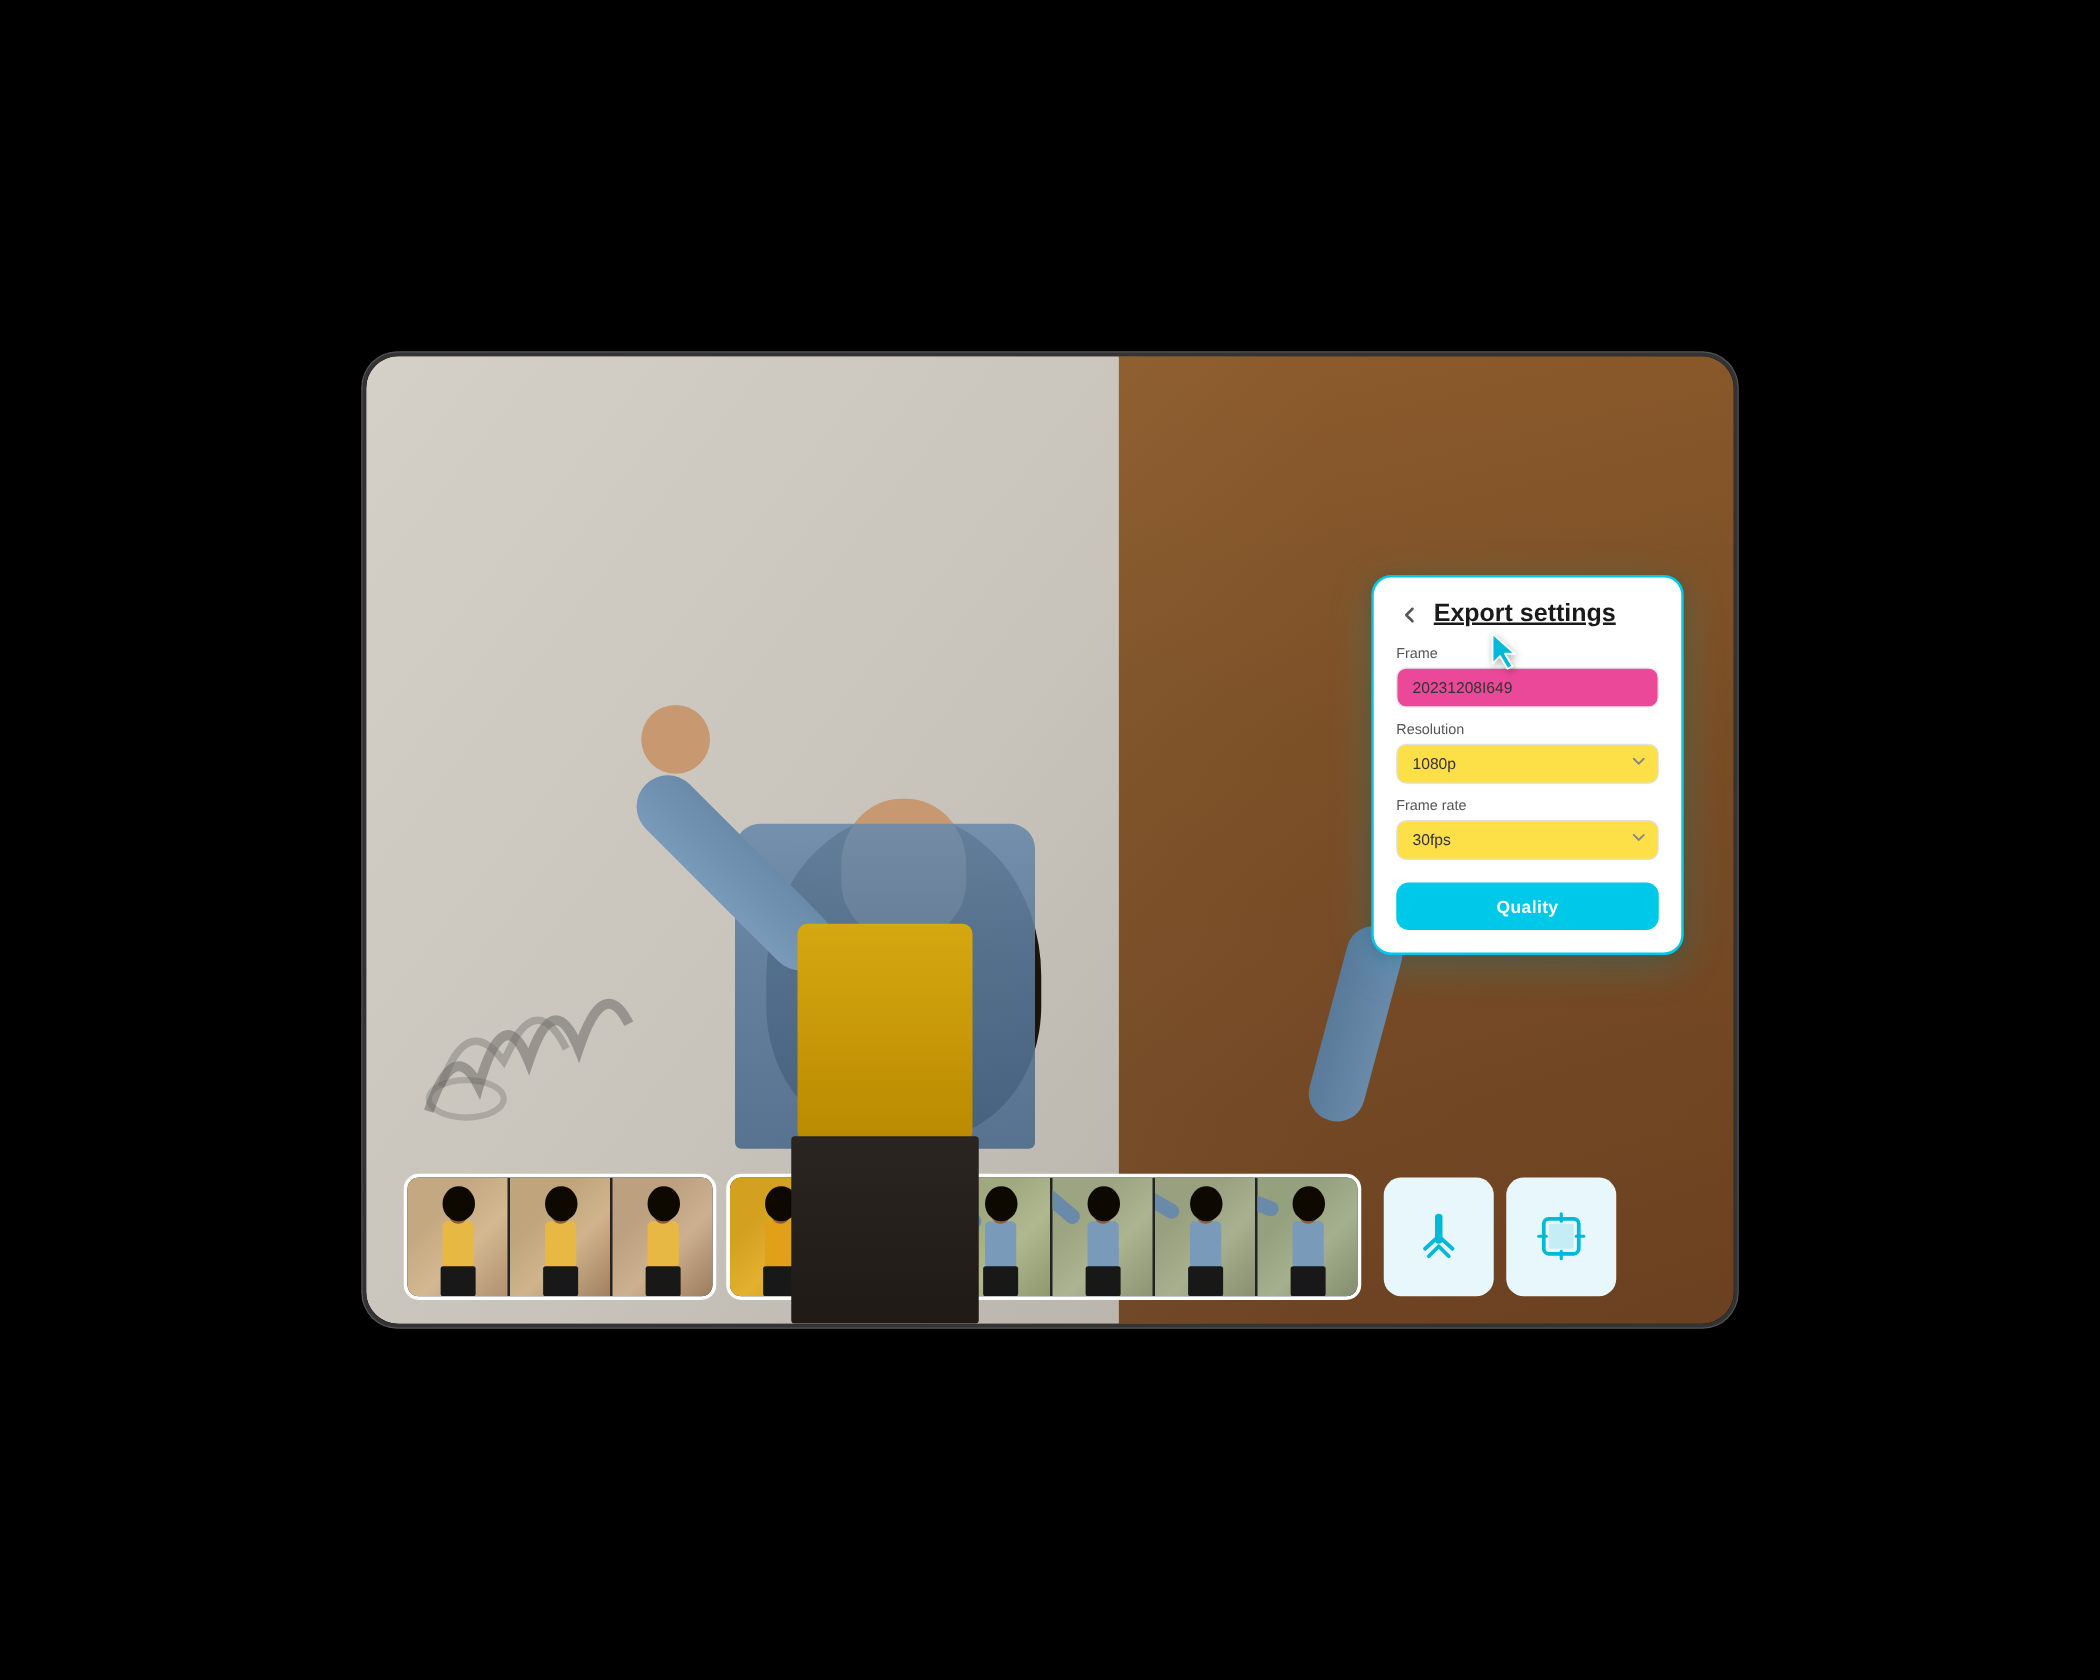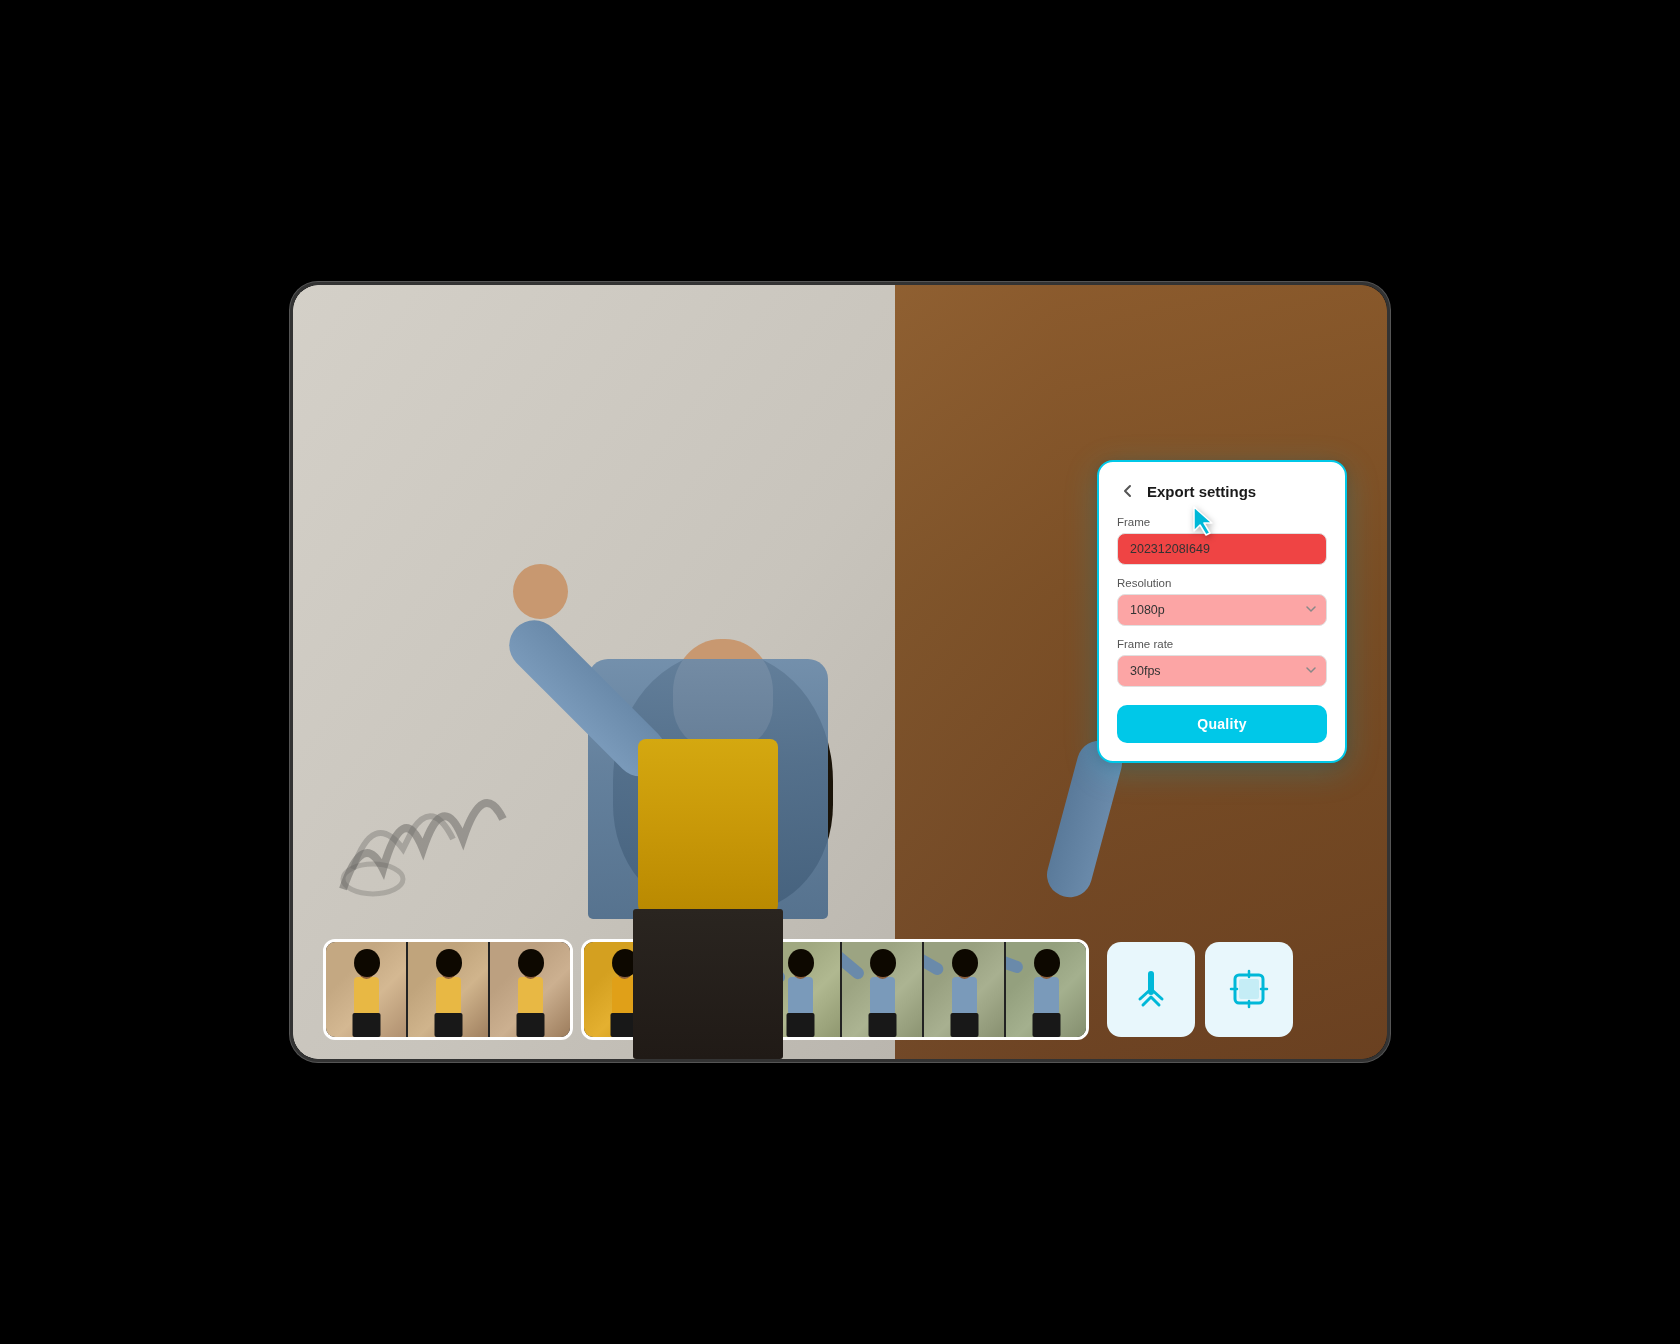--- a/index.html
+++ b/index.html
@@ -134,55 +134,56 @@
       width: 22px;
       height: 22px;
       cursor: pointer;
       display: flex;
       align-items: center;
       justify-content: center;
       color: #333;
     }
 
     .panel-title {
-      font-size: 15px;
+      font-size: 20px;
       font-weight: 600;
       color: #1a1a1a;
+      text-decoration: underline;
     }
 
     .field-group {
       margin-bottom: 12px;
     }
 
     .field-label {
       font-size: 11.5px;
       color: #555;
       margin-bottom: 5px;
       font-weight: 500;
     }
 
     .field-input {
       width: 100%;
       padding: 8px 12px;
       border: 1.5px solid #e0e0e0;
       border-radius: 8px;
       font-size: 12.5px;
       color: #333;
-      background: #ef4444;
+      background: #ec4899;
       outline: none;
     }
 
     .field-select {
       width: 100%;
       padding: 8px 12px;
       border: 1.5px solid #e0e0e0;
       border-radius: 8px;
       font-size: 12.5px;
       color: #333;
-      background: #fca5a5;
+      background: #fde047;
       appearance: none;
       outline: none;
       cursor: pointer;
       position: relative;
     }
 
     .select-wrapper {
       position: relative;
     }
 

